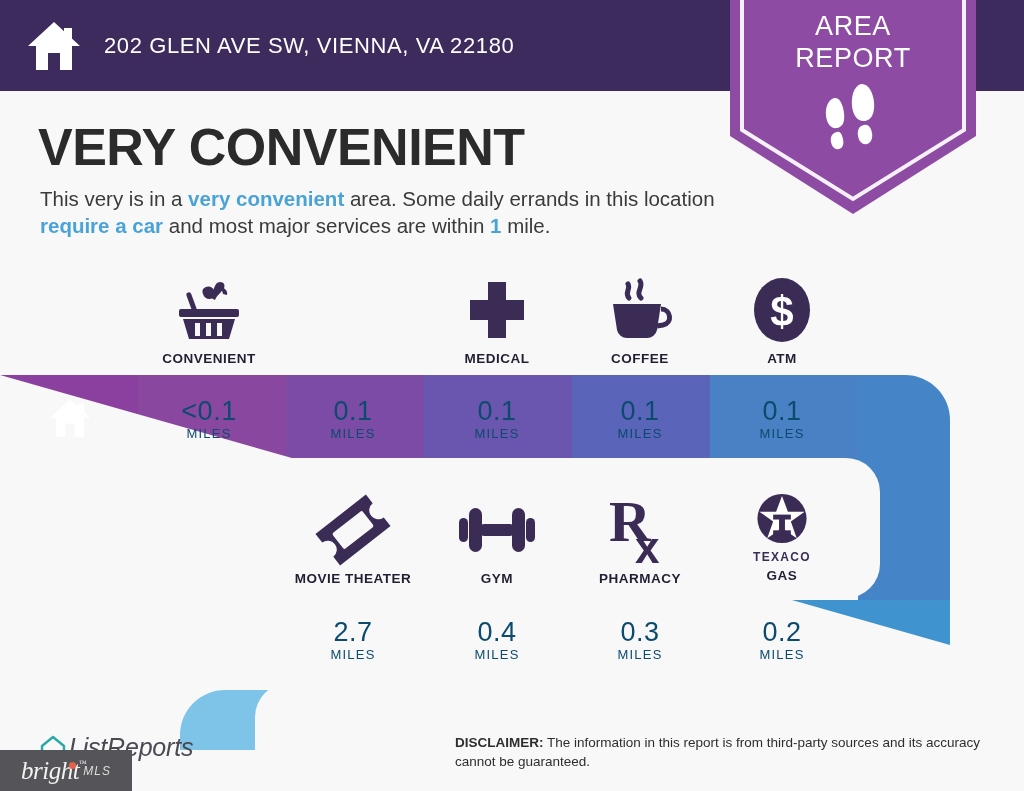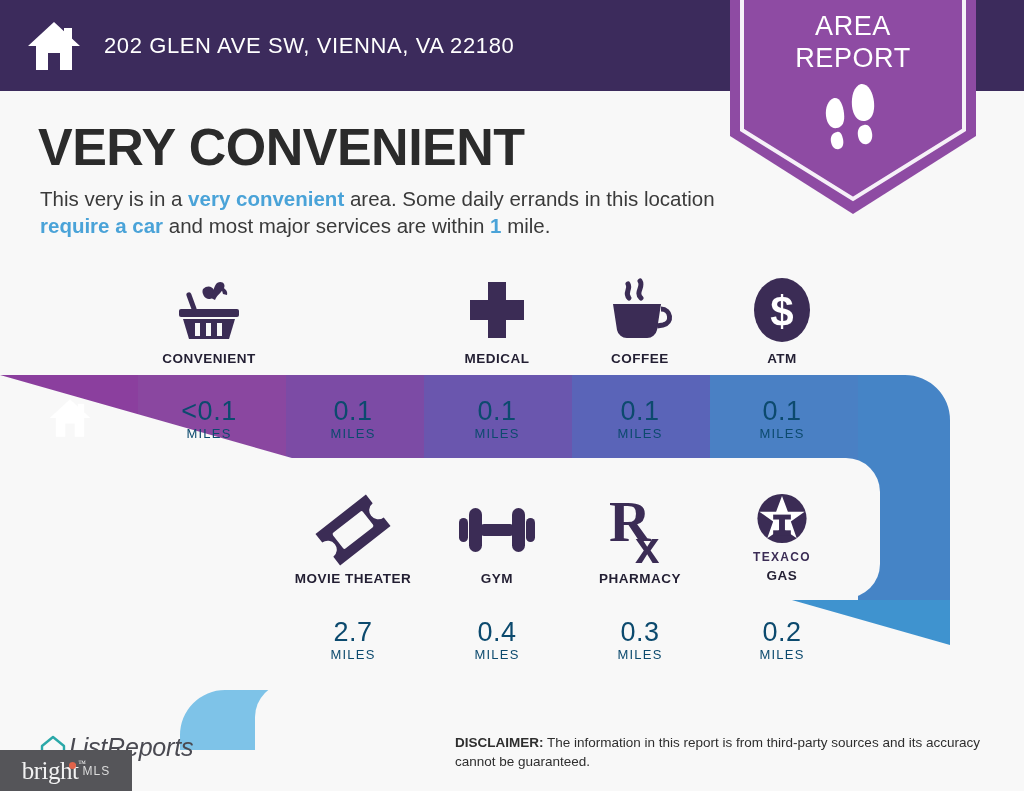--- a/index.html
+++ b/index.html
@@ -72,21 +72,21 @@
     margin-top:6px;white-space:nowrap;
   }
 
   
   .listreports{
     position:absolute;left:40px;top:733px;display:flex;align-items:center;gap:3px;z-index:4;font-style:italic;
   }
   .lr-name{font-size:25px;color:#4a4a52;letter-spacing:-0.2px;font-family:"Liberation Sans",sans-serif;}
   .brightmls{
     position:absolute;left:0px;top:750px;width:132px;height:41px;
-    background:#555559;display:flex;align-items:center;justify-content:center;gap:4px;z-index:7;
+    background:#555559;display:flex;align-items:center;justify-content:center;gap:4px;z-index:7;font-style:italic;
   }
   .bright-word{
     font-family:"Liberation Serif", serif;font-size:25px;color:#f2f2f2;
     letter-spacing:-0.5px;position:relative;
   }
   .bright-tm{font-size:8px;color:#f2f2f2;position:absolute;top:2px;right:-7px;}
   .bright-dot{position:absolute;width:7px;height:7px;border-radius:50%;background:#e2634a;top:5px;right:3px;}
   .mls-word{font-size:12px;color:#dcdcdc;letter-spacing:1px;}
 
   .disclaimer{

